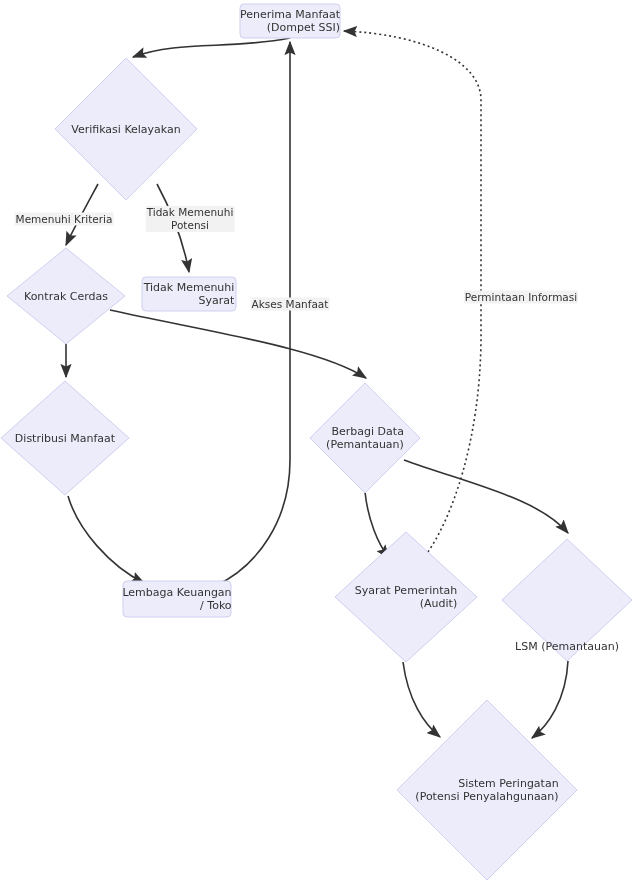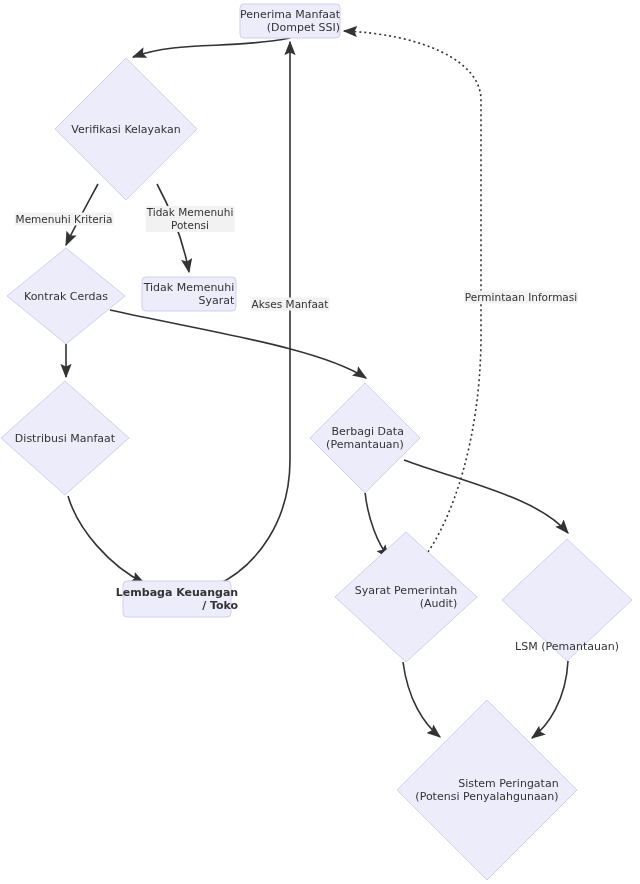--- a/index.html
+++ b/index.html
@@ -119,21 +119,21 @@
         <div>Tidak Memenuhi</div>
         <div>Syarat</div>
       </div>
       <div class="node-label" style="left: 65px; top: 438px;">
         <div>Distribusi Manfaat</div>
       </div>
       <div class="node-label" style="left: 365px; top: 438px;">
         <div>Berbagi Data</div>
         <div>(Pemantauan)</div>
       </div>
-      <div class="node-label" style="left: 177px; top: 599px; font-weight: bold;">
+      <div class="node-label" style="left: 177px; top: 599px;">
         <div>Lembaga Keuangan</div>
         <div>/ Toko</div>
       </div>
       <div class="node-label" style="left: 406px; top: 597px;">
         <div>Syarat Pemerintah</div>
         <div>(Audit)</div>
       </div>
       <div class="node-label" style="left: 567px; top: 600px; margin-top: 46px;">
         <div>LSM (Pemantauan)</div>
       </div>

